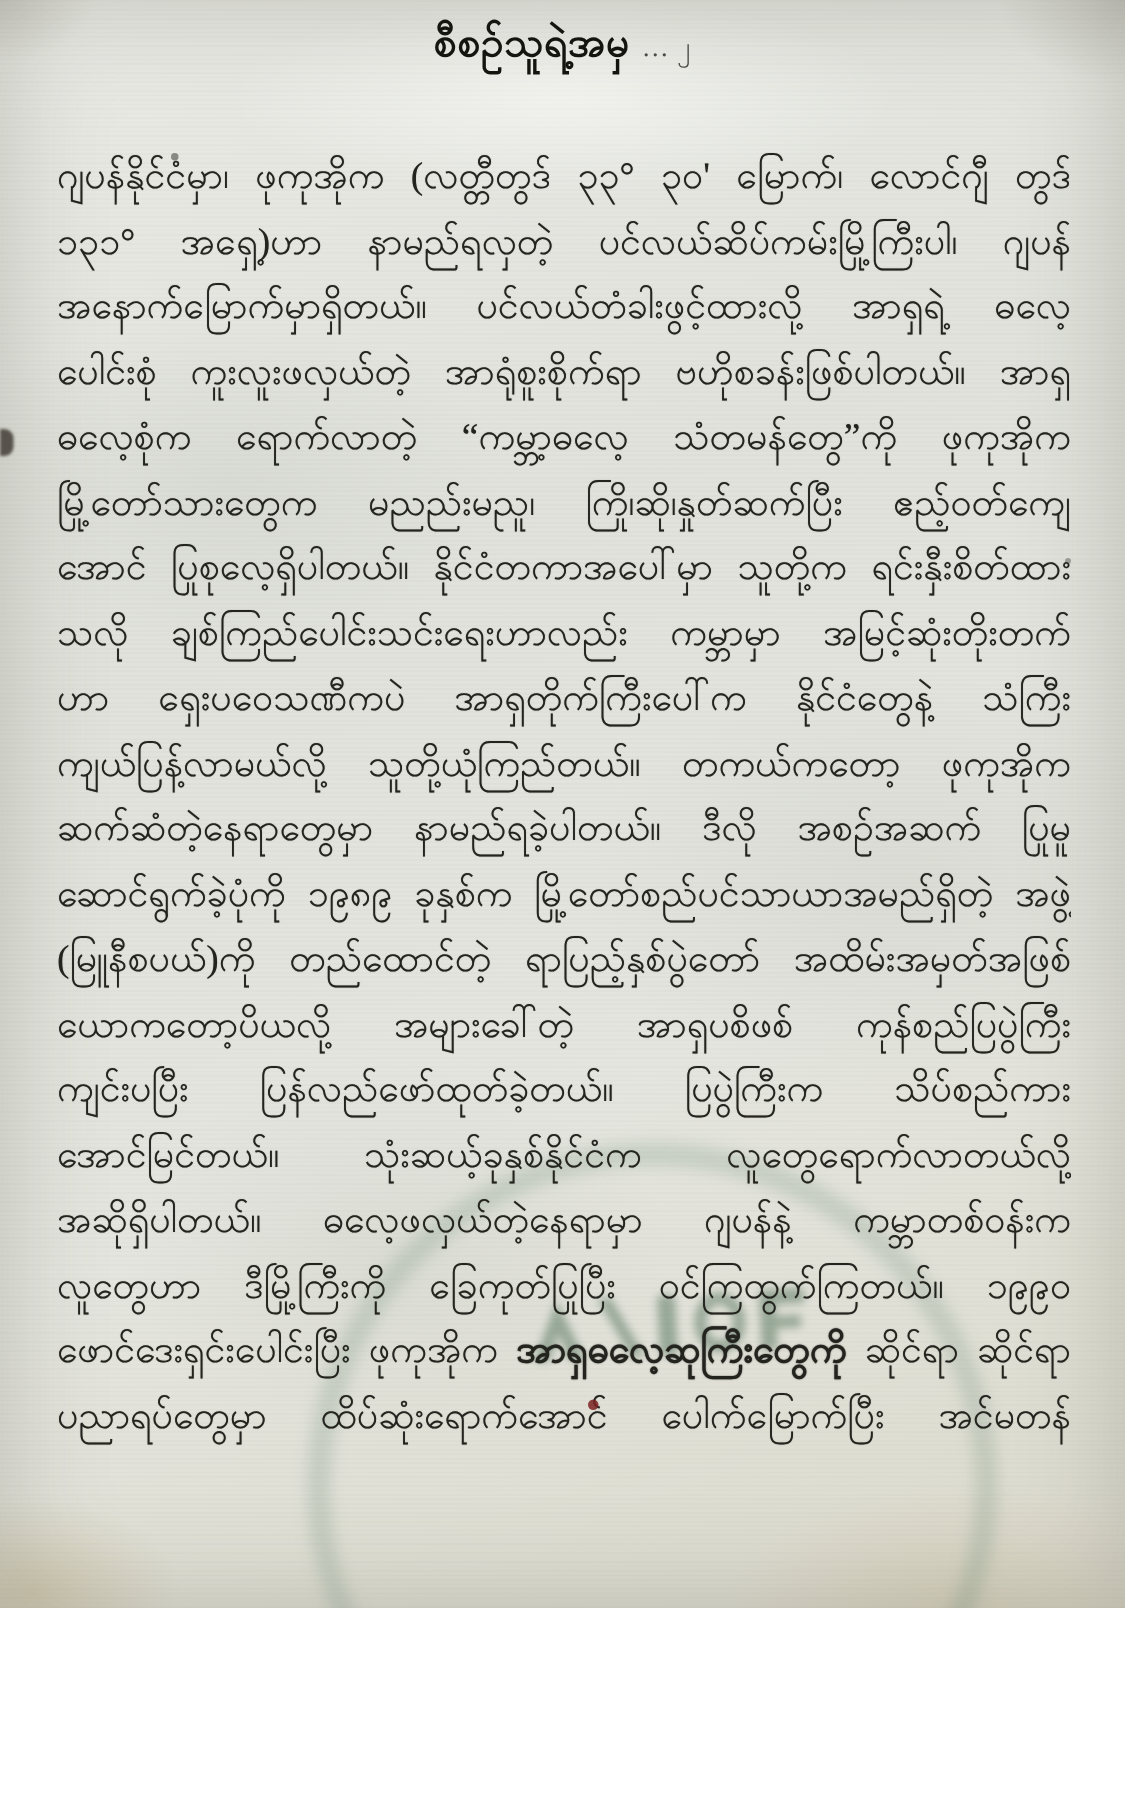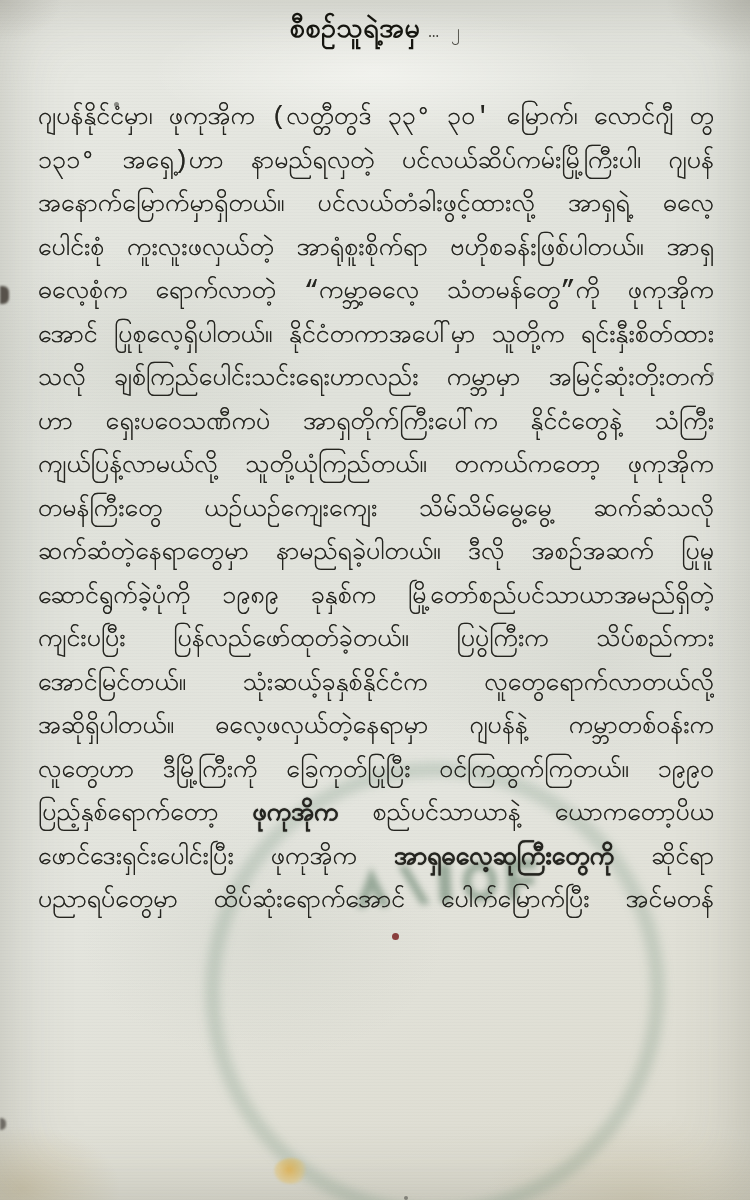--- a/index.html
+++ b/index.html
@@ -1,20 +1,20 @@
 <!DOCTYPE html>
 <html><head>
 <meta charset="utf-8">
 <style>
   html,body{margin:0;padding:0;}
   .page{
     position:relative;
-    width:750px;height:1200px;
+    width:750px;height:1072px;
     overflow:hidden;
-    font-family:Liberation Mono, monospace;
+    font-family:Liberation Serif, serif;
     background:
       radial-gradient(140px 90px at 3% 99%, rgba(190,172,128,0.40), rgba(190,172,128,0) 70%),
       radial-gradient(220px 120px at 85% 100%, rgba(198,184,146,0.30), rgba(198,184,146,0) 70%),
       radial-gradient(120px 80px at 100% 0%, rgba(115,110,98,0.22), rgba(115,110,98,0) 70%),
       radial-gradient(90px 60px at 0% 0%, rgba(115,110,100,0.18), rgba(115,110,100,0) 70%),
       radial-gradient(300px 90px at 50% 6%, rgba(255,255,252,0.50), rgba(255,255,252,0) 75%),
       radial-gradient(260px 160px at 20% 30%, rgba(175,180,168,0.18), rgba(175,180,168,0) 70%),
       radial-gradient(300px 200px at 80% 55%, rgba(170,176,165,0.16), rgba(170,176,165,0) 70%),
       radial-gradient(260px 180px at 35% 78%, rgba(172,178,166,0.15), rgba(172,178,166,0) 70%),
       repeating-linear-gradient(0deg, rgba(0,0,0,0.015) 0 1px, rgba(255,255,255,0.012) 1px 3px),
@@ -128,32 +128,33 @@
       <i></i>
       <i></i>
   </div>
 
   <div class="body-text" id="body-lines">
       <div class="line"><span>ဂျပန်နိုင်ငံမှာ၊ ဖုကုအိုက (လတ္တီတွဒ် ၃၃° ၃၀' မြောက်၊ လောင်ဂျီ တွဒ်</span></div>
       <div class="line"><span>၁၃၁° အရှေ့)ဟာ နာမည်ရလှတဲ့ ပင်လယ်ဆိပ်ကမ်းမြို့ကြီးပါ၊ ဂျပန်</span></div>
       <div class="line"><span>အနောက်မြောက်မှာရှိတယ်။ ပင်လယ်တံခါးဖွင့်ထားလို့ အာရှရဲ့ ဓလေ့</span></div>
       <div class="line"><span>ပေါင်းစုံ ကူးလူးဖလှယ်တဲ့ အာရုံစူးစိုက်ရာ ဗဟိုစခန်းဖြစ်ပါတယ်။ အာရှ</span></div>
       <div class="line"><span>ဓလေ့စုံက ရောက်လာတဲ့ “ကမ္ဘာ့ဓလေ့ သံတမန်တွေ”ကို ဖုကုအိုက</span></div>
+      <div class="line"><span>မြို့တော်သားတွေက မညည်းမညူ၊ ကြို၊ဆို၊နှုတ်ဆက်ပြီး ဧည့်ဝတ်ကျေ</span></div>
       <div class="line"><span>အောင် ပြုစုလေ့ရှိပါတယ်။ နိုင်ငံတကာအပေါ်မှာ သူတို့က ရင်းနှီးစိတ်ထား</span></div>
       <div class="line"><span>သလို ချစ်ကြည်ပေါင်းသင်းရေးဟာလည်း ကမ္ဘာမှာ အမြင့်ဆုံးတိုးတက်</span></div>
       <div class="line"><span>ဟာ ရှေးပဝေသဏီကပဲ အာရှတိုက်ကြီးပေါ်က နိုင်ငံတွေနဲ့ သံကြီး</span></div>
       <div class="line"><span>ကျယ်ပြန့်လာမယ်လို့ သူတို့ယုံကြည်တယ်။ တကယ်ကတော့ ဖုကုအိုက</span></div>
-      <div class="line"><span>တမန်ကြီးတွေ ယဉ်ယဉ်ကျေးကျေး သိမ်သိမ်မွေ့မွေ့ ဆက်ဆံသလို</span></div>
       <div class="line"><span>ဆက်ဆံတဲ့နေရာတွေမှာ နာမည်ရခဲ့ပါတယ်။ ဒီလို အစဉ်အဆက် ပြုမူ</span></div>
       <div class="line"><span>ဆောင်ရွက်ခဲ့ပုံကို ၁၉၈၉ ခုနှစ်က မြို့တော်စည်ပင်သာယာအမည်ရှိတဲ့ အဖွဲ့</span></div>
+      <div class="line"><span>(မြူနီစပယ်)ကို တည်ထောင်တဲ့ ရာပြည့်နှစ်ပွဲတော် အထိမ်းအမှတ်အဖြစ်</span></div>
+      <div class="line"><span>ယောကတော့ပိယလို့ အများခေါ်တဲ့ အာရှပစိဖစ် ကုန်စည်ပြပွဲကြီး</span></div>
       <div class="line"><span>ကျင်းပပြီး ပြန်လည်ဖော်ထုတ်ခဲ့တယ်။ ပြပွဲကြီးက သိပ်စည်ကား</span></div>
       <div class="line"><span>အောင်မြင်တယ်။ သုံးဆယ့်ခုနှစ်နိုင်ငံက လူတွေရောက်လာတယ်လို့</span></div>
       <div class="line"><span>အဆိုရှိပါတယ်။ ဓလေ့ဖလှယ်တဲ့နေရာမှာ ဂျပန်နဲ့ ကမ္ဘာတစ်ဝန်းက</span></div>
       <div class="line"><span>လူတွေဟာ ဒီမြို့ကြီးကို ခြေကုတ်ပြုပြီး ဝင်ကြထွက်ကြတယ်။ ၁၉၉ဝ</span></div>
-      <div class="line"><span>ပြည့်နှစ်ရောက်တော့ </span><span class="bold">ဖုကုအိုက</span><span> စည်ပင်သာယာနဲ့ ယောကတော့ပိယ</span></div>
       <div class="line"><span>ဖောင်ဒေးရှင်းပေါင်းပြီး ဖုကုအိုက </span><span class="bold">အာရှဓလေ့ဆုကြီးတွေကို</span><span> ဆိုင်ရာ ဆိုင်ရာ</span></div>
       <div class="line"><span>ပညာရပ်တွေမှာ ထိပ်ဆုံးရောက်အောင် ပေါက်မြောက်ပြီး အင်မတန်</span></div>
     </div>
 
   <div class="red-dot"></div>
   <div class="yellow-stain"></div>
   <div class="edge-mark-left"></div>
   <div class="edge-mark-left2"></div>
   <div class="speck1"></div>
   <div class="speck2"></div>

